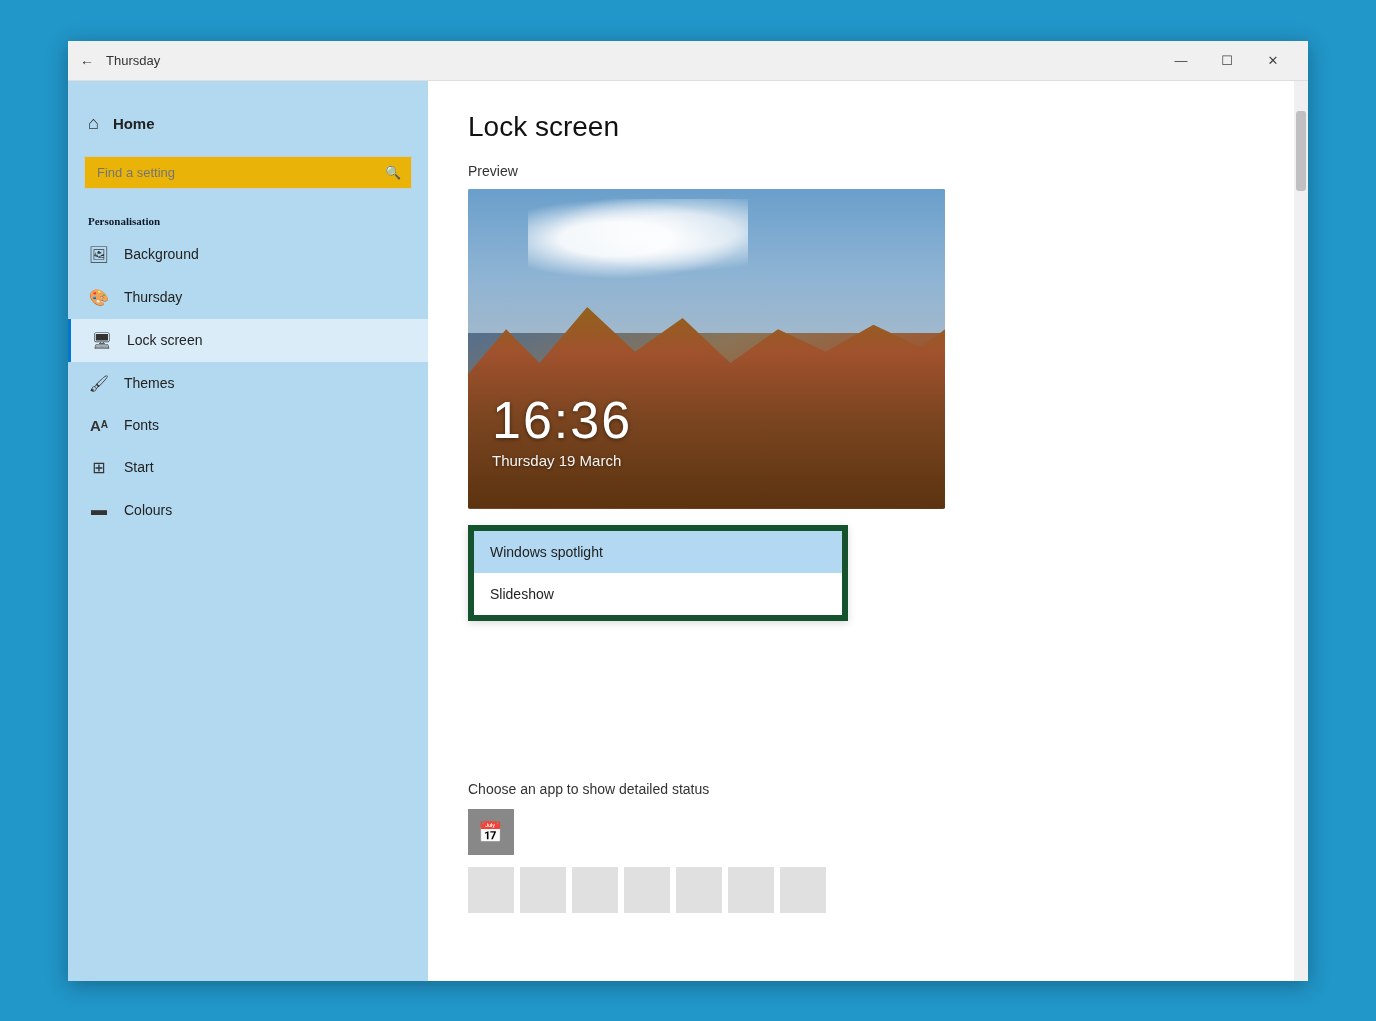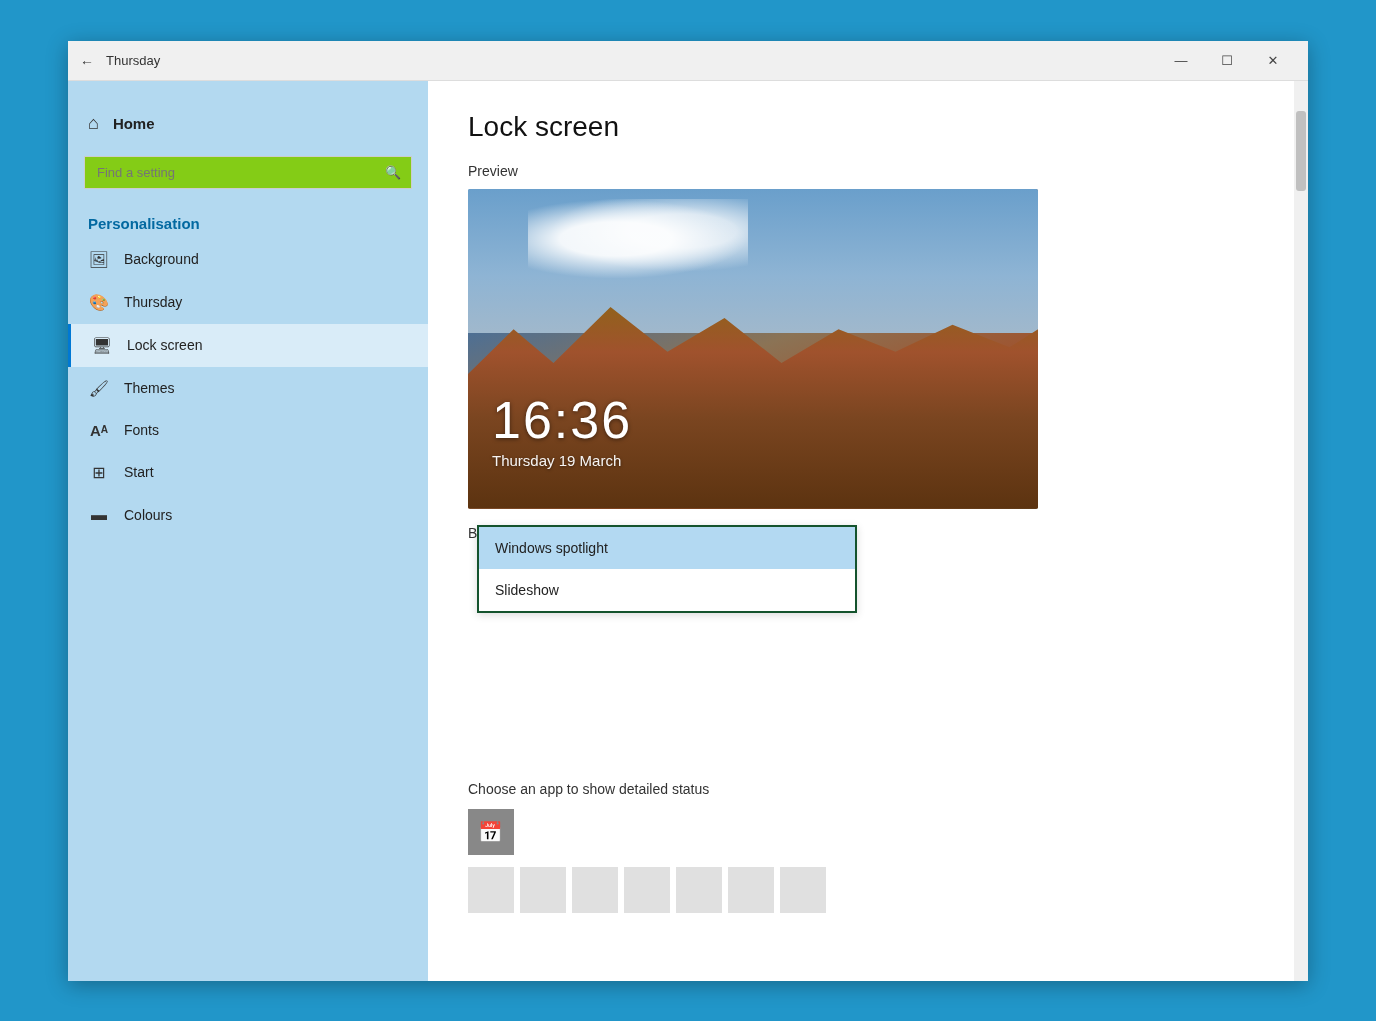--- a/index.html
+++ b/index.html
@@ -80,38 +80,39 @@
     .sidebar-home-icon { font-size: 18px; color: #333; }
     .sidebar-home-text { font-size: 15px; color: #222; font-weight: bold; }
     .sidebar-search {
       margin: 10px 16px 16px 16px;
       position: relative;
     }
     .sidebar-search input {
       width: 100%;
       padding: 8px 36px 8px 12px;
       border: 1px solid #ccc;
-      background: #84cc16;
+      background: #eab308;
       font-size: 13px;
       color: #555;
       outline: none;
     }
     .sidebar-search-icon {
       position: absolute;
       right: 10px;
       top: 50%;
       transform: translateY(-50%);
       font-size: 13px;
       color: #666;
     }
     .sidebar-section-label {
-      font-size: 15px;
+      font-size: 11px;
       font-weight: 600;
-      color: #0369a1;
+      color: #0f172a;
       padding: 10px 20px 6px 20px;
+      font-family: Liberation Serif, serif;
     }
     .nav-item {
       display: flex;
       align-items: center;
       padding: 12px 20px;
       cursor: pointer;
       gap: 14px;
       position: relative;
     }
     .nav-item.active {
@@ -134,21 +135,21 @@
       font-weight: 300;
       color: #111;
       margin-bottom: 20px;
     }
     .section-label {
       font-size: 14px;
       color: #333;
       margin-bottom: 10px;
     }
     .preview-image {
-      width: 570px;
+      width: 477px;
       height: 320px;
       background: linear-gradient(160deg, #6a9fcb 0%, #3a6ea8 20%, #8b7355 50%, #a0522d 70%, #654321 100%);
       position: relative;
       overflow: hidden;
       margin-bottom: 16px;
       border-radius: 2px;
     }
     .preview-sky {
       position: absolute;
       top: 0; left: 0; right: 0;
@@ -193,24 +194,24 @@
       width: 570px;
     }
     .dropdown-label {
       font-size: 14px;
       color: #333;
       margin-bottom: 6px;
     }
     .dropdown-menu {
       position: absolute;
       top: 0;
-      left: 9px;
+      left: 0;
       width: 380px;
       background: #fff;
-      border: 2px solid #14532d;
+      border: 6px solid #14532d;
       box-shadow: 0 2px 8px rgba(0,0,0,0.15);
       z-index: 100;
     }
     .dropdown-item {
       padding: 13px 16px;
       font-size: 14px;
       color: #222;
       cursor: pointer;
     }
     .dropdown-item.selected { background: #b3d9f2; }

